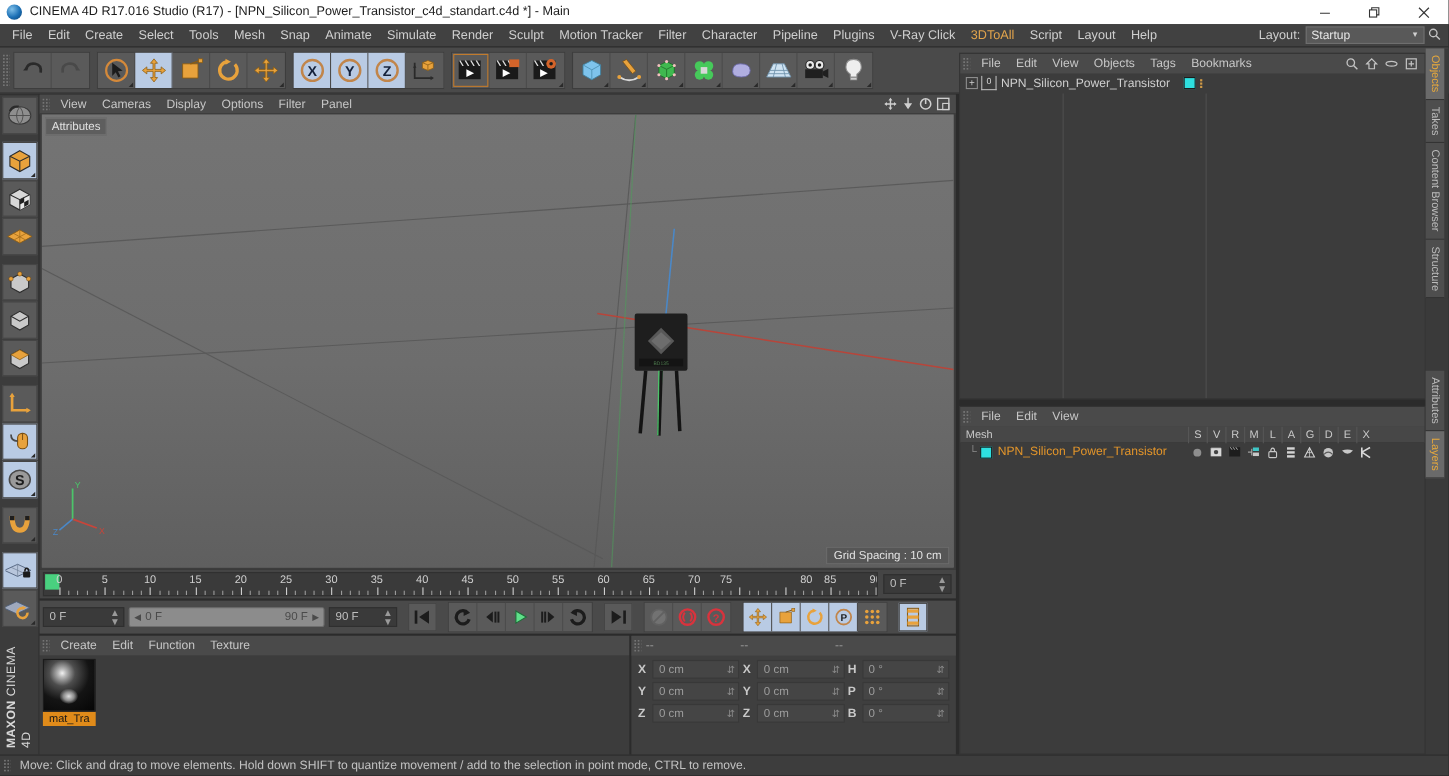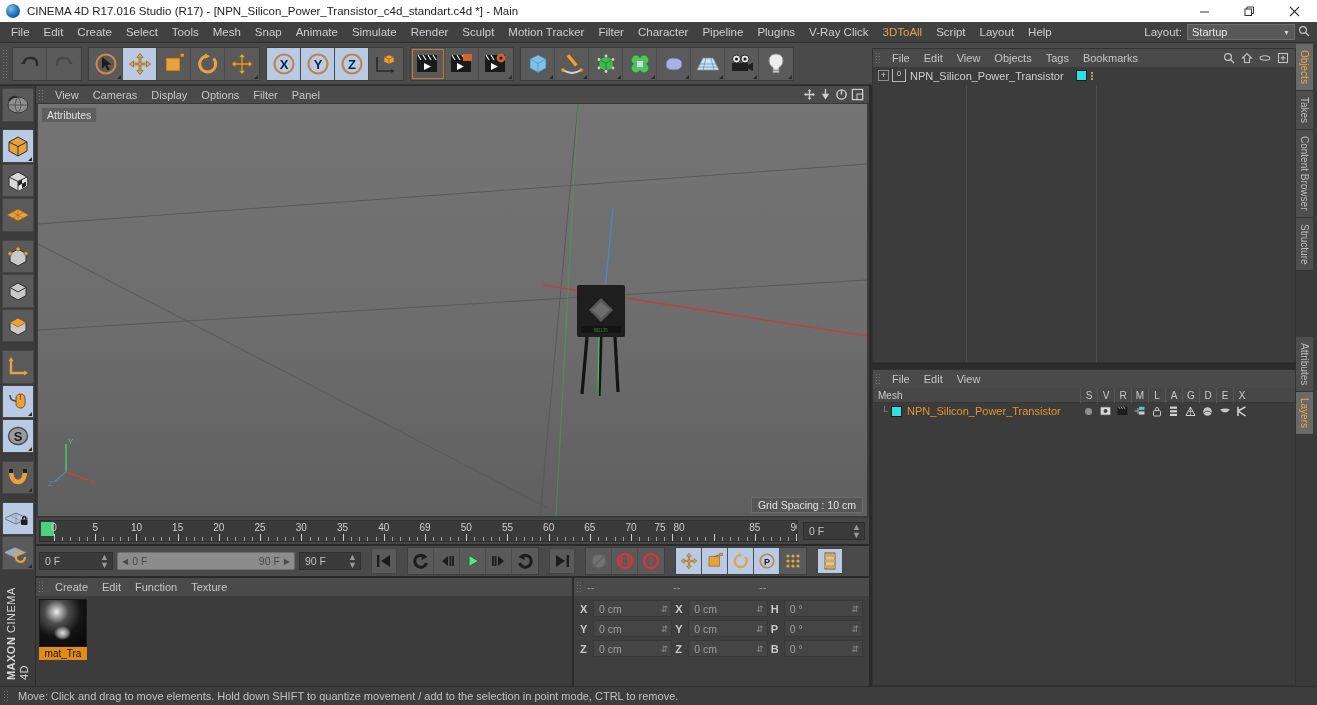--- a/index.html
+++ b/index.html
@@ -786,28 +786,28 @@
       <div class="tick maj" style="left: 756px;"></div>
       <div class="lbl" style="left: 14px;">0</div>
       <div class="lbl" style="left: 55.2222px;">5</div>
       <div class="lbl" style="left: 96.4444px;">10</div>
       <div class="lbl" style="left: 137.667px;">15</div>
       <div class="lbl" style="left: 178.889px;">20</div>
       <div class="lbl" style="left: 220.111px;">25</div>
       <div class="lbl" style="left: 261.333px;">30</div>
       <div class="lbl" style="left: 302.556px;">35</div>
       <div class="lbl" style="left: 343.778px;">40</div>
-      <div class="lbl" style="left: 385px;">69</div>
+      <div class="lbl" style="left: 385px;">45</div>
       <div class="lbl" style="left: 426.222px;">50</div>
       <div class="lbl" style="left: 467.444px;">55</div>
       <div class="lbl" style="left: 508.667px;">60</div>
       <div class="lbl" style="left: 549.889px;">65</div>
       <div class="lbl" style="left: 591.111px;">70</div>
       <div class="lbl" style="left: 620px;">75</div>
-      <div class="lbl" style="left: 639px;">80</div>
+      <div class="lbl" style="left: 693px;">80</div>
       <div class="lbl" style="left: 714.778px;">85</div>
       <div class="lbl" style="left: 756px;">90</div>
     </div>
   <div class="num-field" style="width:62px; margin-left:5px; margin-right:4px;">
     <span>0 F</span>
     <span class="spin">▲<br>▼</span>
   </div>
 </div>
 
 <div id="playback-row">

